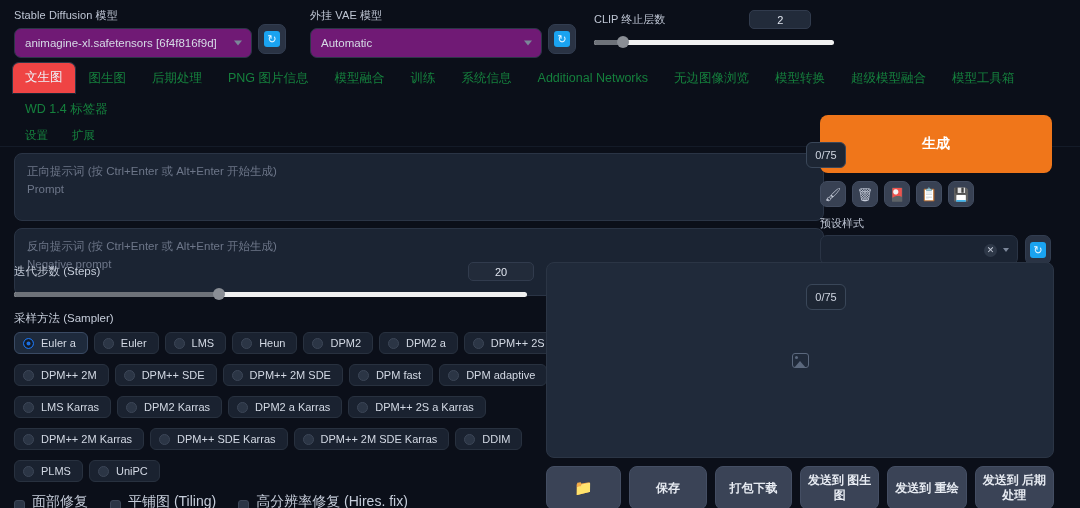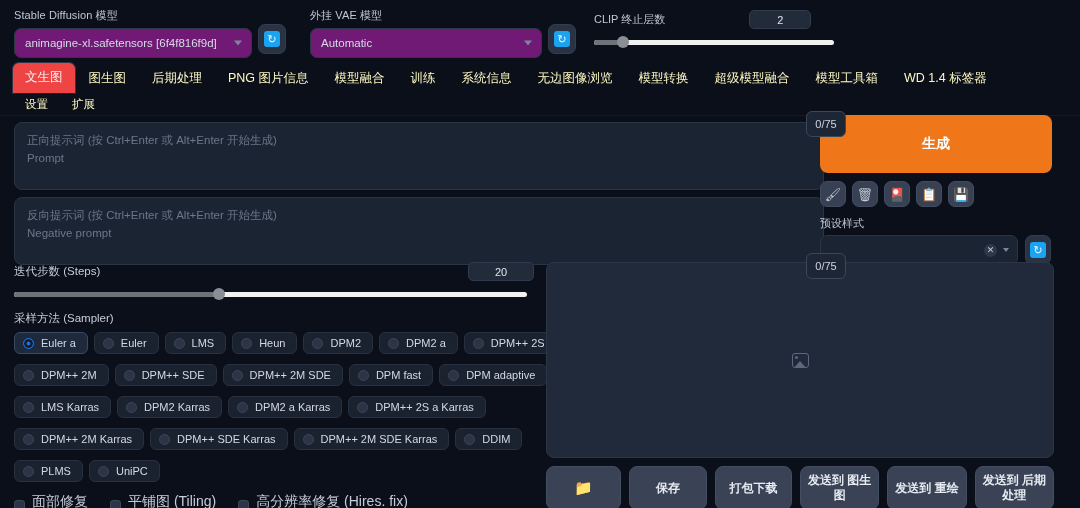--- a/index.html
+++ b/index.html
@@ -50,21 +50,21 @@
   .clip-numwrap { margin-left: 84px; }
   .slider { position: relative; height: 14px; margin-top: 6px; width: 240px; }
   .slider .track { position: absolute; top: 5px; left: 0; right: 0; height: 5px; border-radius: 3px; background: #f1f1f1; }
   .slider .fill { position: absolute; top: 5px; left: 0; height: 5px; border-radius: 3px; background: #6e7279; }
   .slider .thumb { position: absolute; top: 1px; width: 12px; height: 12px; border-radius: 50%; background: #8a8e95; }
 
   
   .tabs-wrap { padding: 0 12px; border-bottom: 1px solid #141b28; }
   .tabs { display: flex; flex-wrap: wrap; align-items: center; }
   .tab {
-    font-size: 12.5px; color: #fef9c3; padding: 6px 12px 7px 12px;
+    font-size: 12.5px; color: #15803d; padding: 6px 12px 7px 12px;
     border-radius: 7px 7px 0 0; cursor: pointer; white-space: nowrap;
     border: 1px solid transparent; border-bottom: none;
   }
   .tab.active { background: #ef4444; color: #eef2f8; border-color: #2c3purple; border: 1px solid #2c3647; border-bottom: 1px solid #1b2433; }
   .tab.small { font-size: 11.5px; padding: 2px 10px 3px 12px; }
 
   
   .main { display: flex; padding: 6px 10px 0 14px; gap: 8px; }
 
   
@@ -220,20 +220,21 @@
 
   <div class="tabs-wrap">
     <div class="tabs" id="tabs-row1">
         <div class="tab active"><span>文生图</span></div>
         <div class="tab"><span>图生图</span></div>
         <div class="tab"><span>后期处理</span></div>
         <div class="tab"><span>PNG 图片信息</span></div>
         <div class="tab"><span>模型融合</span></div>
         <div class="tab"><span>训练</span></div>
         <div class="tab"><span>系统信息</span></div>
+        <div class="tab"><span>Additional Networks</span></div>
         <div class="tab"><span>无边图像浏览</span></div>
         <div class="tab"><span>模型转换</span></div>
         <div class="tab"><span>超级模型融合</span></div>
         <div class="tab"><span>模型工具箱</span></div>
         <div class="tab"><span>WD 1.4 标签器</span></div>
       </div>
     <div class="tabs" id="tabs-row2">
         <div class="tab small"><span>设置</span></div>
         <div class="tab small"><span>扩展</span></div>
       </div>

